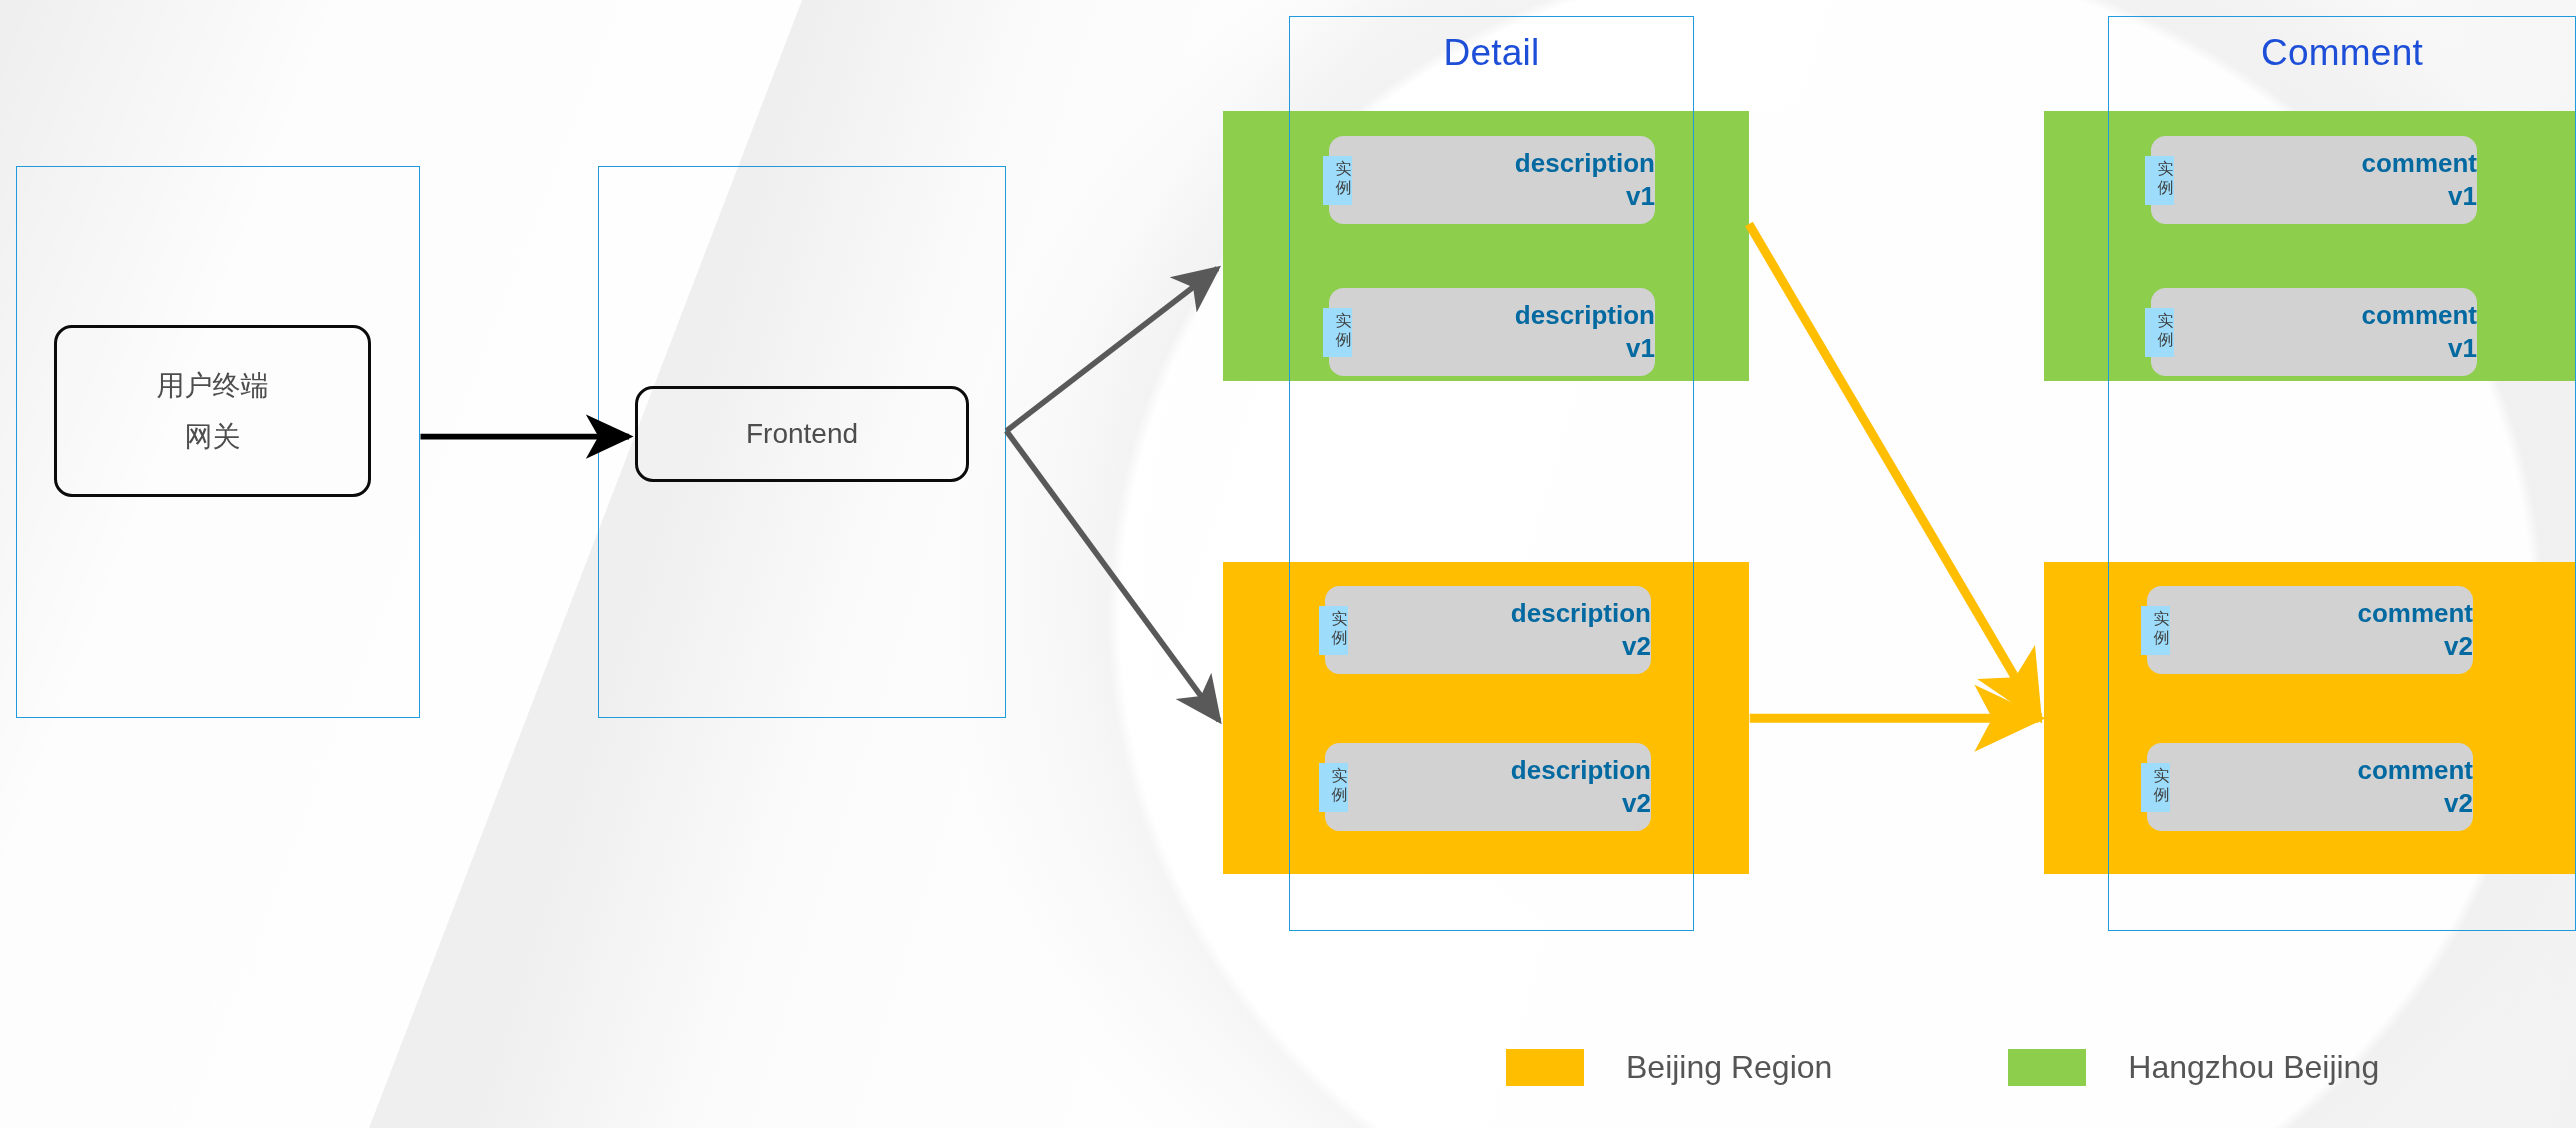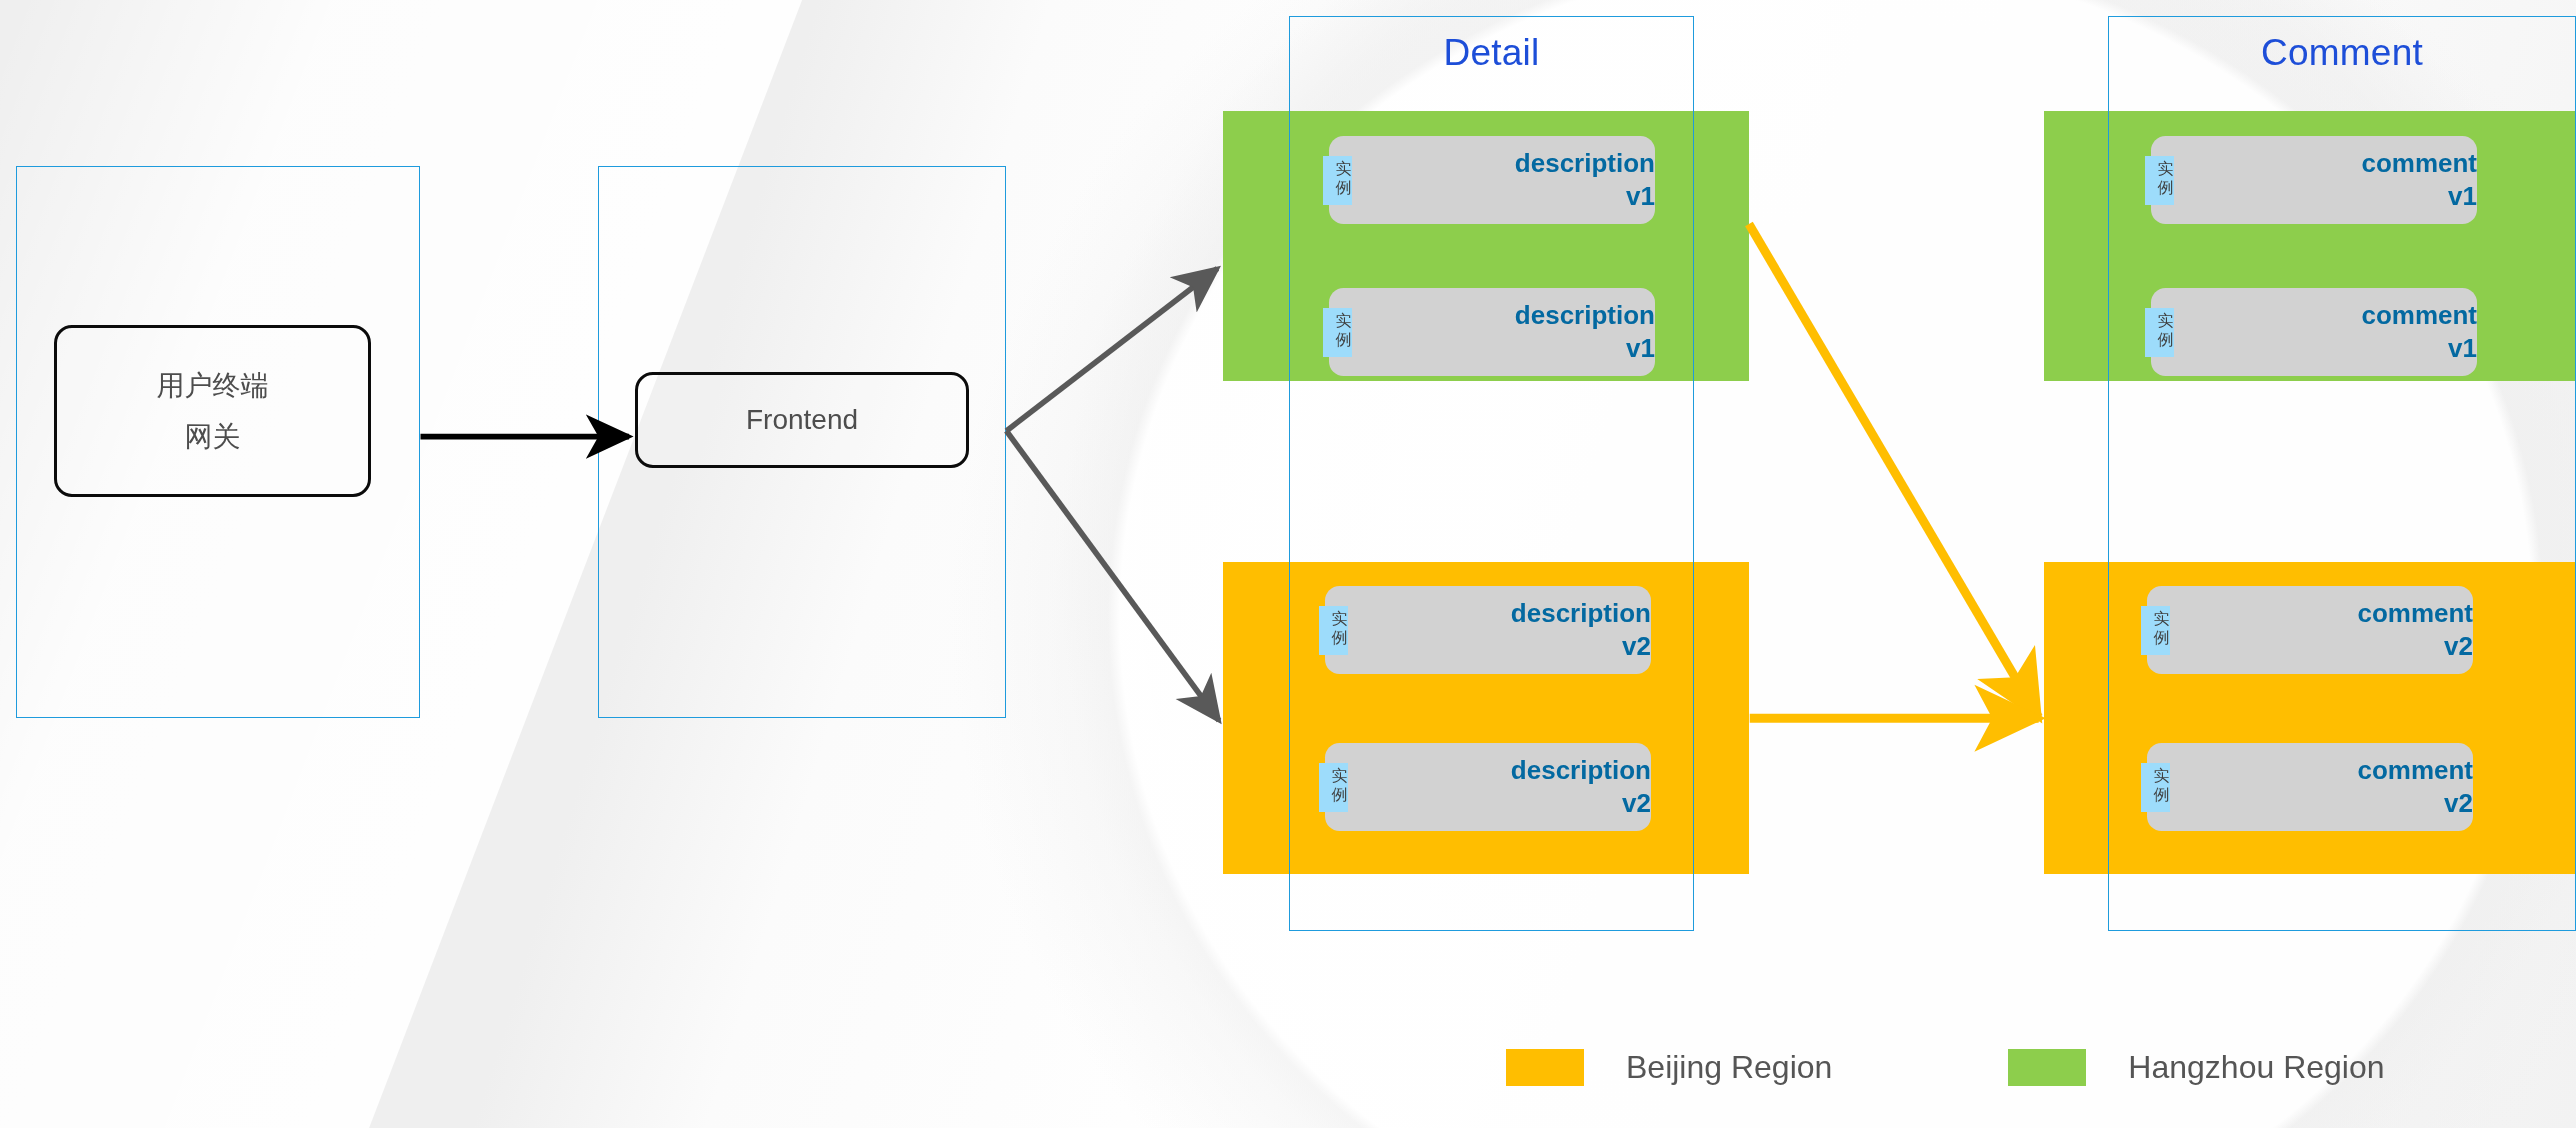--- a/index.html
+++ b/index.html
@@ -78,21 +78,21 @@
 
 <div class="group-box" style="left:2108px;top:16px;width:468px;height:915px;">
   <div class="group-title" style="top:14.6px;">Comment</div>
 </div>
 
 <div class="node" style="left:54px;top:325px;width:317px;height:172px;">
   <div class="l1">用户终端</div>
   <div class="l2">网关</div>
 </div>
 
-<div class="node" style="left:635px;top:372px;width:334px;height:96px;">
+<div class="node" style="left:635px;top:386px;width:334px;height:96px;">
   <div>Frontend</div>
 </div>
 
 <div class="card" style="left:1329px;top:136px;width:326px;height:88px;">
   <span class="badge" style="top:19.5px;">实例</span>
   <span class="ctext">description<br>v1</span>
 </div>
 
 <div class="card" style="left:1329px;top:288px;width:326px;height:88px;">
   <span class="badge" style="top:19.5px;">实例</span>
@@ -154,16 +154,16 @@
 </svg>
 
 <div id="legend">
   <div class="lg-item">
     <span class="lg-swatch" style="background:#ffbe00;"></span>
     <span class="lg-label">Beijing Region</span>
   </div>
   <div class="lg-gap"></div>
   <div class="lg-item">
     <span class="lg-swatch" style="background:#8dce4c;"></span>
-    <span class="lg-label">Hangzhou Region</span>
+    <span class="lg-label">Hangzhou Beijing</span>
   </div>
 </div>
 
 
 </body></html>

